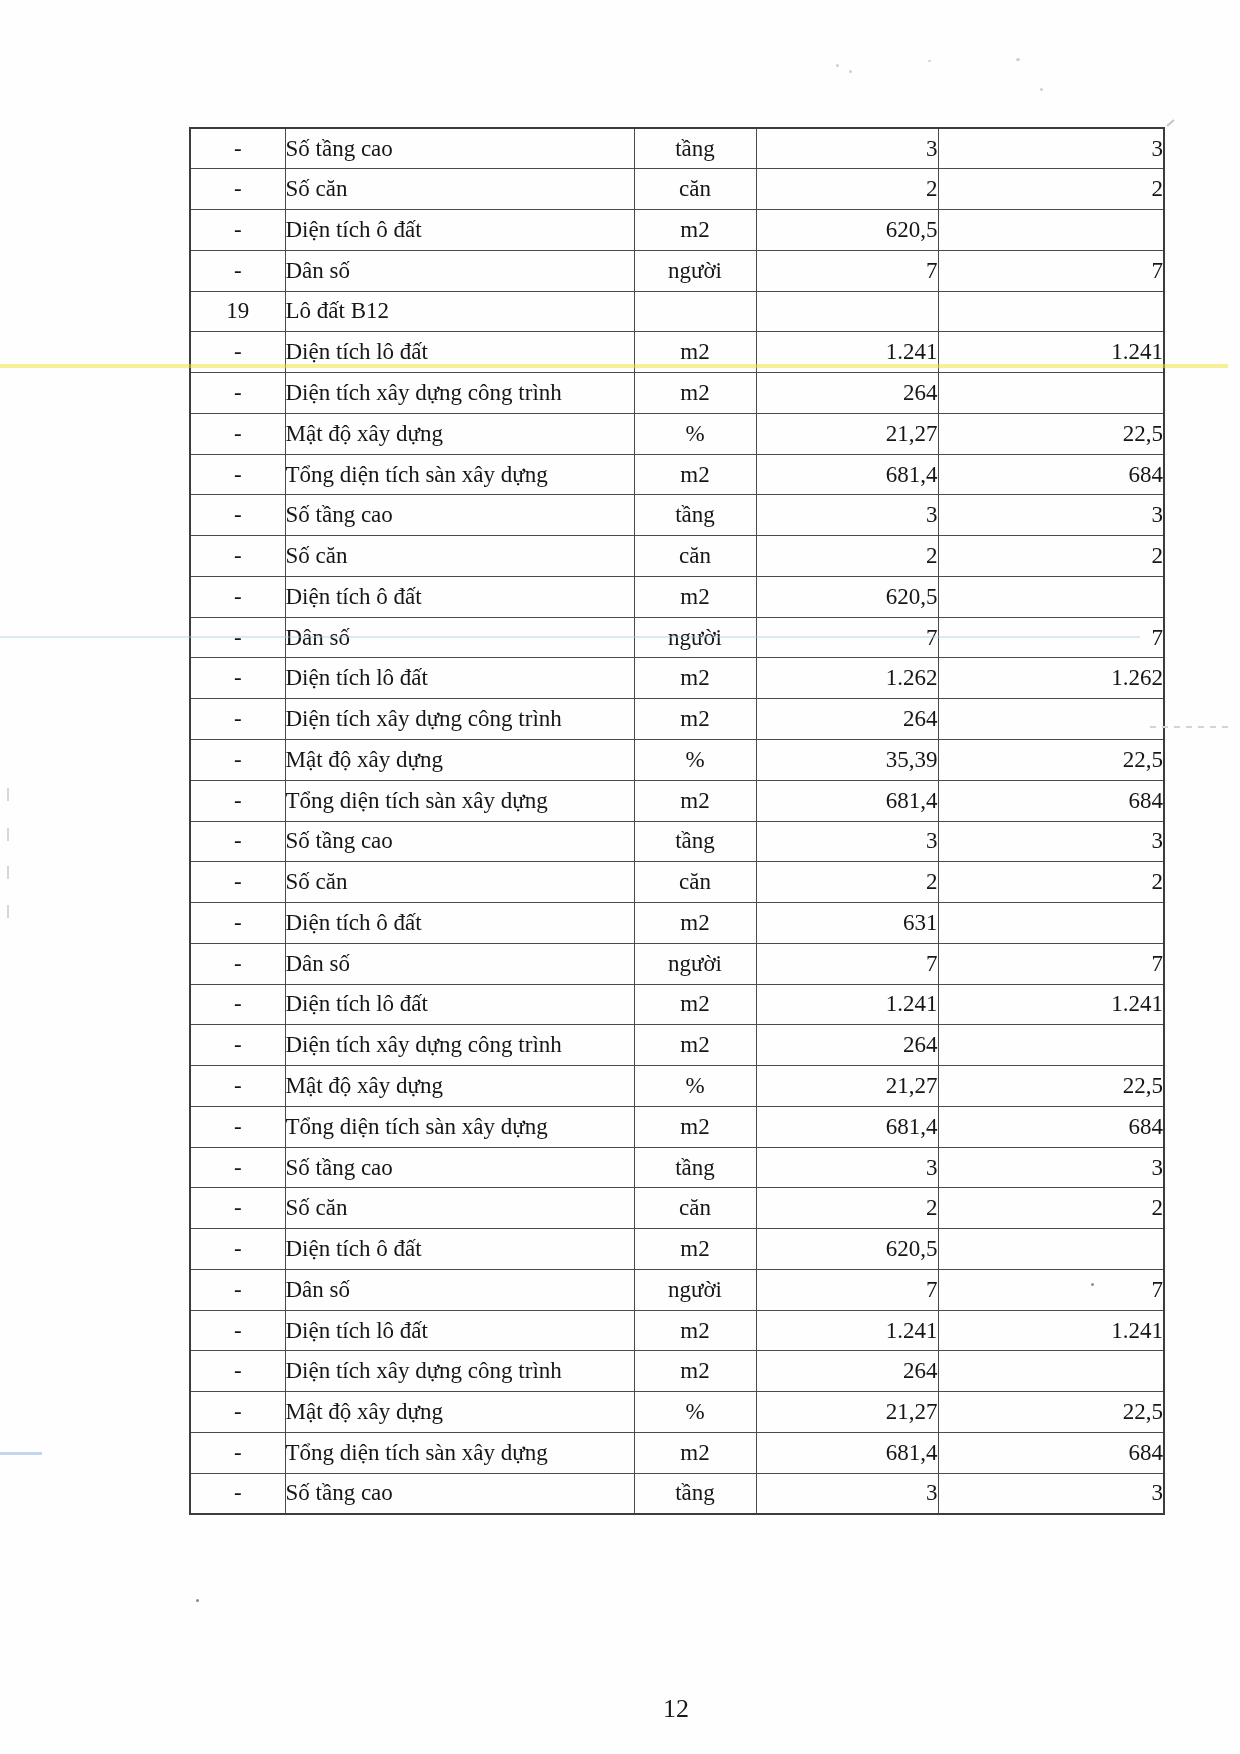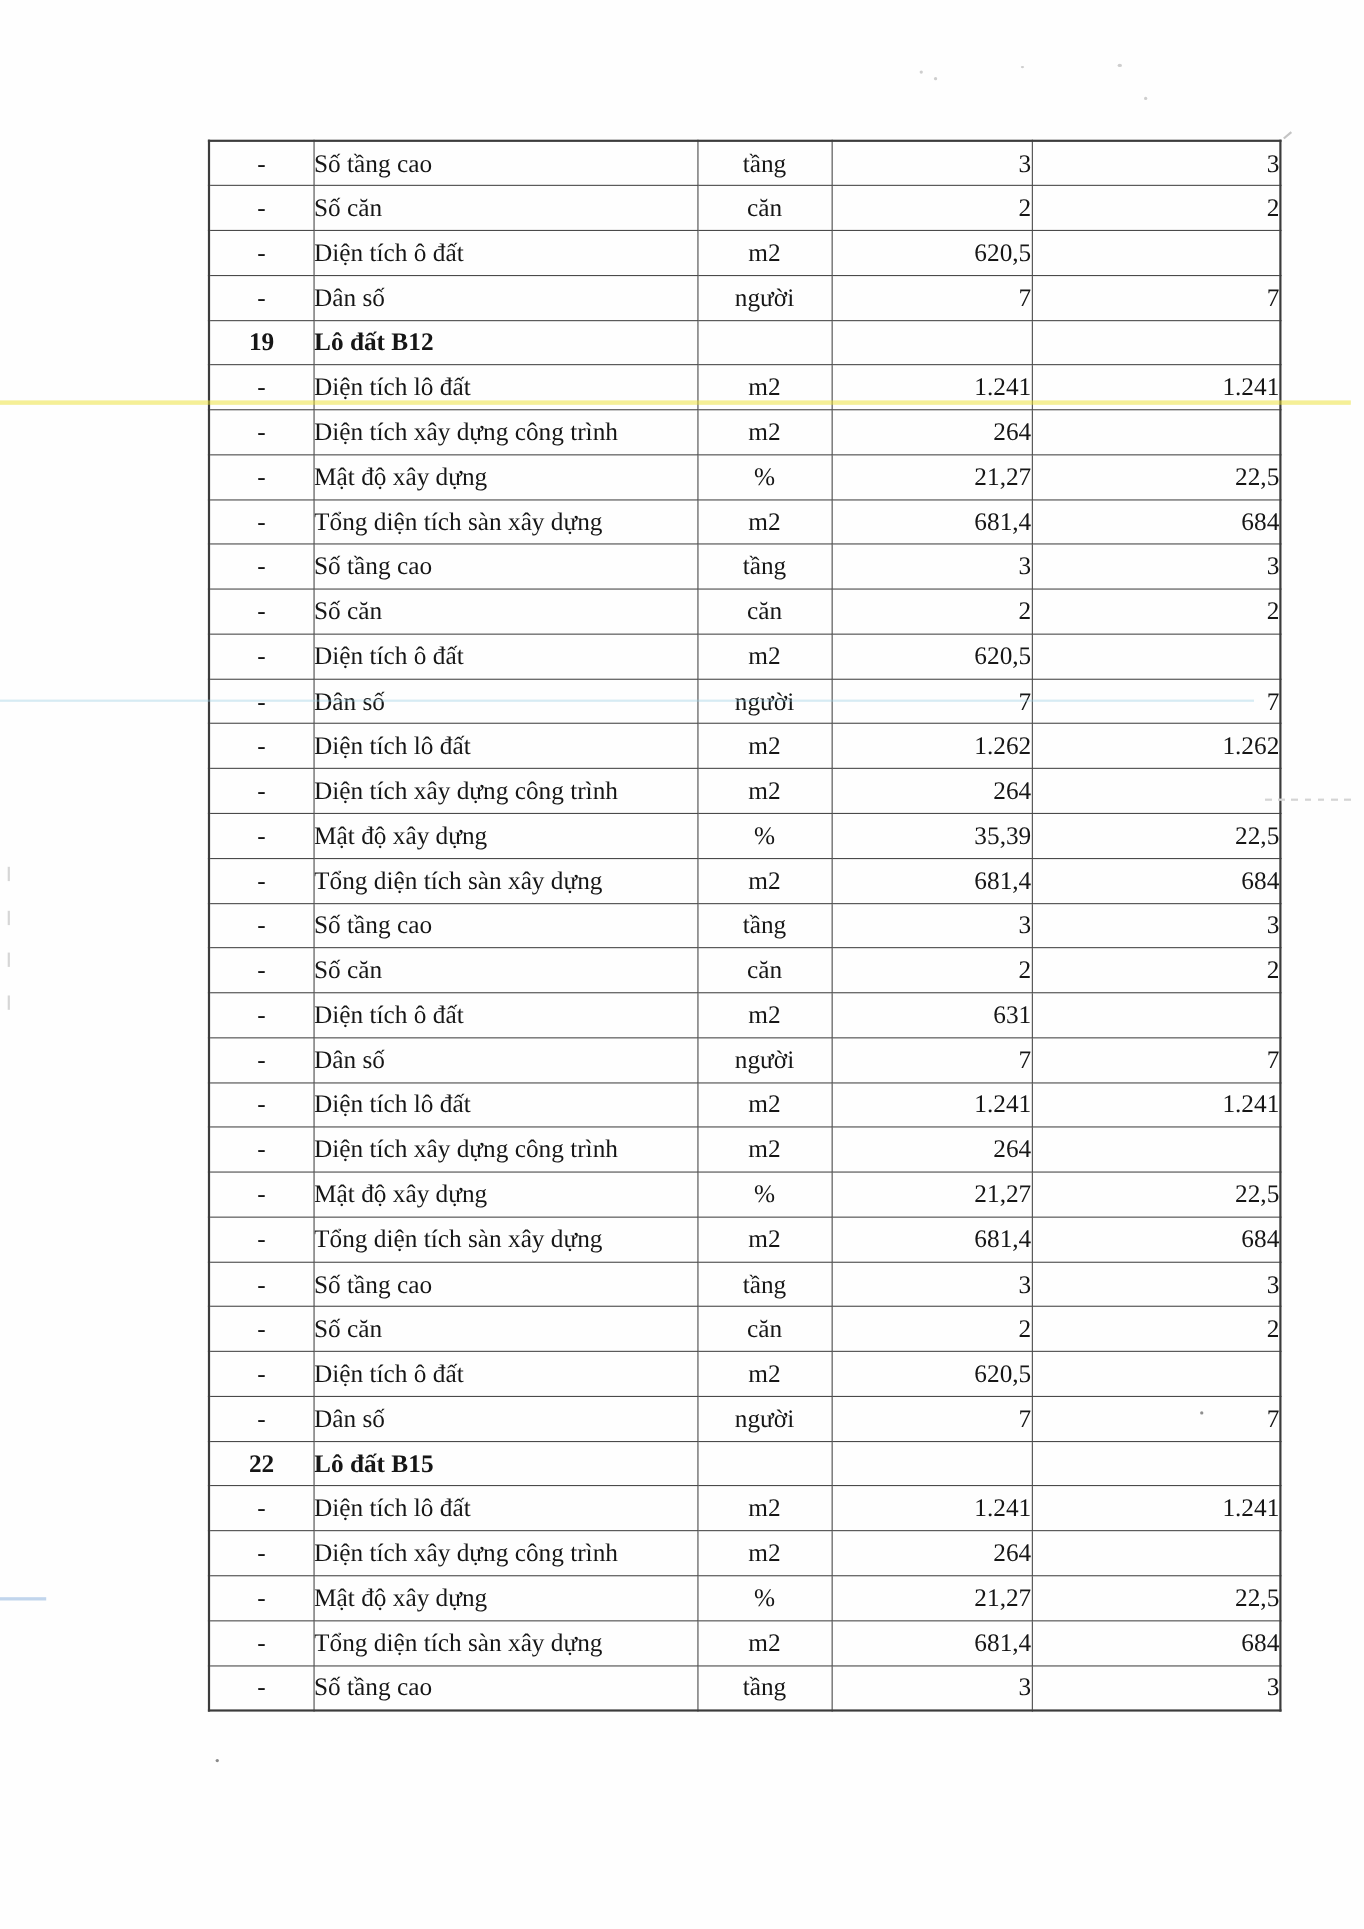--- a/index.html
+++ b/index.html
@@ -21,21 +21,21 @@
     border:1.6px solid #4a4a4a;
     font-size:23px; color:#161616;
     vertical-align:middle;
     padding:0; white-space:nowrap; overflow:hidden;
   }
   .lot-table tr { height:40.78px; }
   .c-no    { text-align:center; }
   .c-label { padding-left:20px; }
   .c-unit  { text-align:center; }
   .c-v1, .c-v2 { text-align:right; padding-right:26px; }
-  .section-row td { font-weight:bold; }
+  .section-row td { font-weight:normal; }
 
   .page-number {
     position:absolute; left:189px; top:1694px; width:974px;
     text-align:center; font-size:26px; color:#1a1a1a;
   }
 
   
   .artifact { position:absolute; pointer-events:none; }
   .highlight-line {
     left:0; top:364px; width:1228px; height:4px;
@@ -268,27 +268,20 @@
     <td class="c-v1">620,5</td>
     <td class="c-v2"></td>
   </tr>
         <tr>
     <td class="c-no">-</td>
     <td class="c-label">Dân số</td>
     <td class="c-unit">người</td>
     <td class="c-v1">7</td>
     <td class="c-v2">7</td>
   </tr>
-        <tr class="section-row">
-    <td class="c-no">22</td>
-    <td class="c-label">Lô đất B15</td>
-    <td class="c-unit"></td>
-    <td class="c-v1"></td>
-    <td class="c-v2"></td>
-  </tr>
         <tr>
     <td class="c-no">-</td>
     <td class="c-label">Diện tích lô đất</td>
     <td class="c-unit">m2</td>
     <td class="c-v1">1.241</td>
     <td class="c-v2">1.241</td>
   </tr>
         <tr>
     <td class="c-no">-</td>
     <td class="c-label">Diện tích xây dựng công trình</td>
@@ -313,20 +306,21 @@
         <tr>
     <td class="c-no">-</td>
     <td class="c-label">Số tầng cao</td>
     <td class="c-unit">tầng</td>
     <td class="c-v1">3</td>
     <td class="c-v2">3</td>
   </tr>
       </tbody>
   </table>
 
+  <div class="page-number">12</div>
 
   <div class="artifact highlight-line"></div>
   <div class="artifact cyan-line"></div>
   <div class="artifact blue-dash"></div>
   <div class="artifact gray-dash-r"></div>
   <div class="artifact speck sp1"></div>
   <div class="artifact speck sp2"></div>
   <div class="artifact speck sp3"></div>
   <div class="artifact speck sp4"></div>
   <div class="artifact speck sp5"></div>

